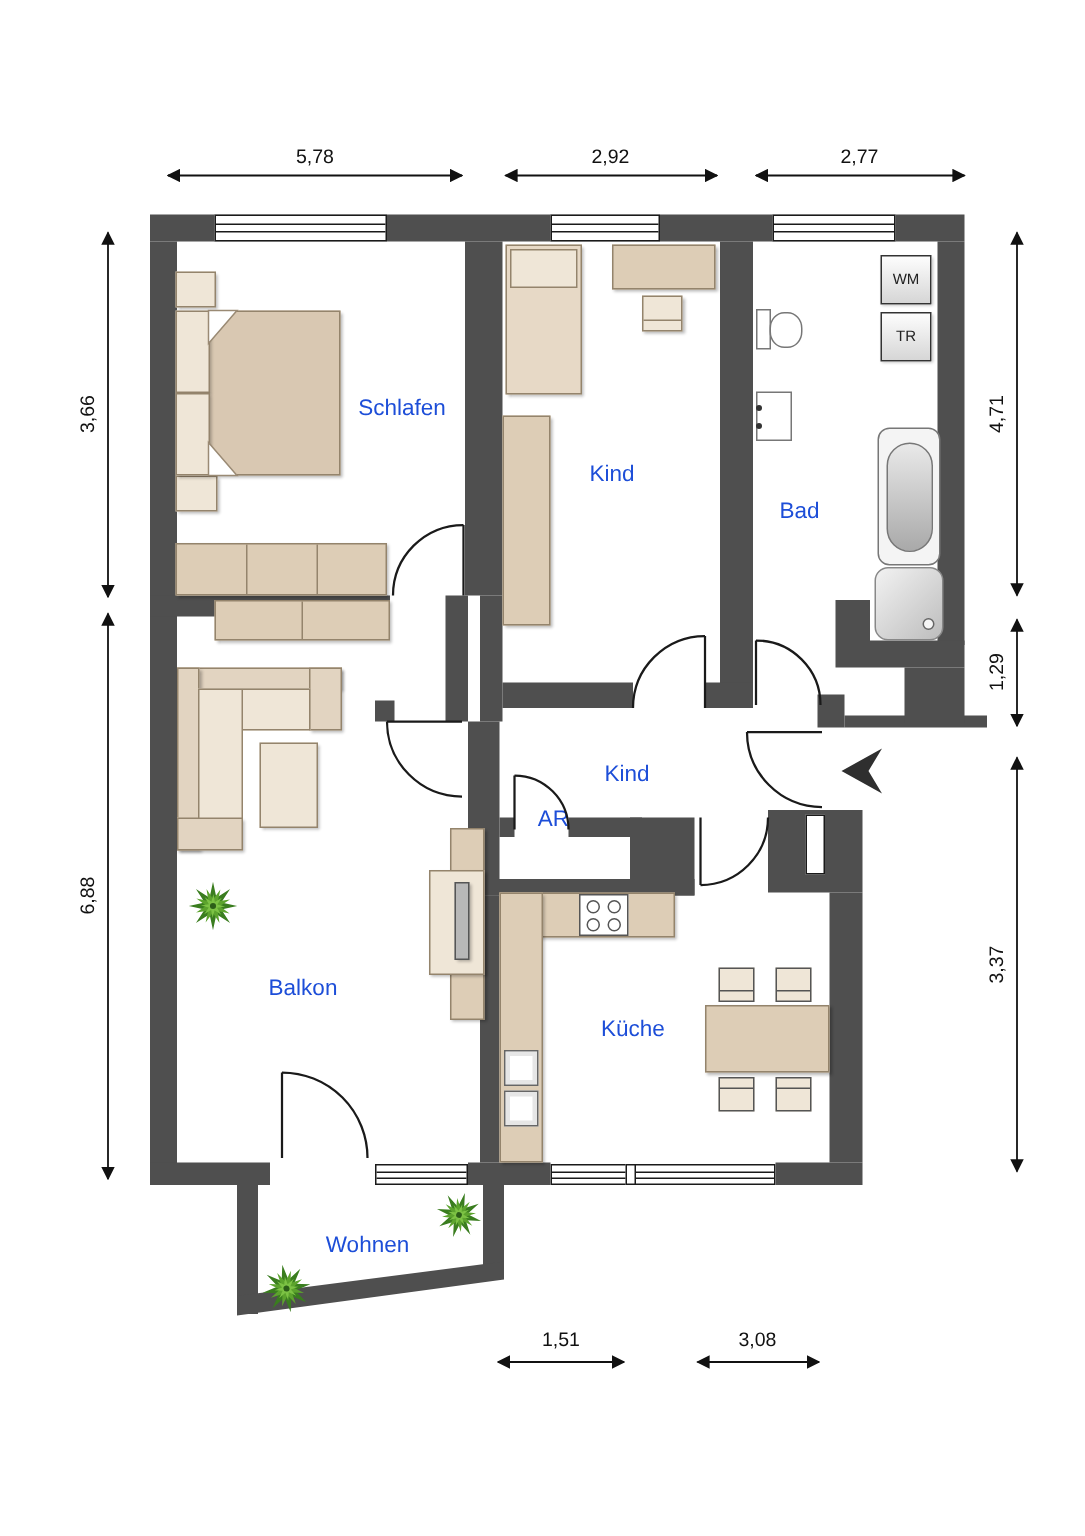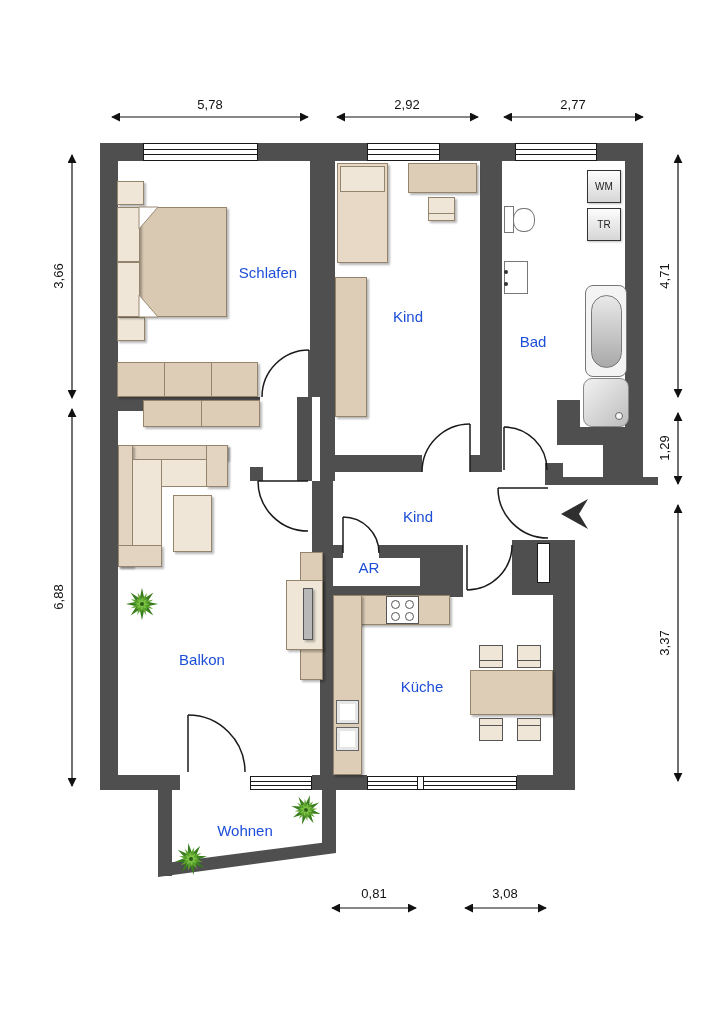--- a/index.html
+++ b/index.html
@@ -132,34 +132,34 @@
   <div class="furn" style="left:470px;top:670px;width:83px;height:45px"></div>
   <div class="chair t" style="left:479px;top:645px;width:24px;height:23px"></div>
   <div class="chair t" style="left:517px;top:645px;width:24px;height:23px"></div>
   <div class="chair b" style="left:479px;top:718px;width:24px;height:23px"></div>
   <div class="chair b" style="left:517px;top:718px;width:24px;height:23px"></div>
 
   <div class="rlabel" style="left:268px;top:272px">Schlafen</div>
   <div class="rlabel" style="left:408px;top:316px">Kind</div>
   <div class="rlabel" style="left:533px;top:341px">Bad</div>
   <div class="rlabel" style="left:418px;top:516px">Kind</div>
-  <div class="rlabel" style="left:369px;top:567px">AR</div>
+  <div class="rlabel" style="left:369px;top:546px">AR</div>
   <div class="rlabel" style="left:202px;top:659px">Balkon</div>
   <div class="rlabel" style="left:422px;top:686px">Küche</div>
   <div class="rlabel" style="left:245px;top:830px">Wohnen</div>
 
   <div class="dlabel" style="left:210px;top:104px">5,78</div>
   <div class="dlabel" style="left:407px;top:104px">2,92</div>
   <div class="dlabel" style="left:573px;top:104px">2,77</div>
   <div class="dlabel v" style="left:58px;top:276px">3,66</div>
   <div class="dlabel v" style="left:58px;top:597px">6,88</div>
   <div class="dlabel v" style="left:664px;top:276px">4,71</div>
   <div class="dlabel v" style="left:664px;top:448px">1,29</div>
   <div class="dlabel v" style="left:664px;top:643px">3,37</div>
-  <div class="dlabel" style="left:374px;top:893px">0,81</div>
+  <div class="dlabel" style="left:374px;top:893px">1,51</div>
   <div class="dlabel" style="left:505px;top:893px">3,08</div>
 
   <svg class="overlay" width="723" height="1024" viewBox="0 0 723 1024">
     <defs>
       <marker id="arr" viewBox="0 0 10 10" refX="9" refY="5" markerWidth="7.5" markerHeight="7.5" orient="auto-start-reverse">
         <path d="M0,0 L10,5 L0,10 z" fill="#111"></path>
       </marker>
       <symbol id="plant" viewBox="-20 -20 40 40">
         <polygon points="19,0 6.5,2.7 13.4,13.4 2.7,6.5 0,19 -2.7,6.5 -13.4,13.4 -6.5,2.7 -19,0 -6.5,-2.7 -13.4,-13.4 -2.7,-6.5 0,-19 2.7,-6.5 13.4,-13.4 6.5,-2.7" fill="var(--plant-dark,#3a7d1f)"></polygon>
         <polygon points="19,0 6.5,2.7 13.4,13.4 2.7,6.5 0,19 -2.7,6.5 -13.4,13.4 -6.5,2.7 -19,0 -6.5,-2.7 -13.4,-13.4 -2.7,-6.5 0,-19 2.7,-6.5 13.4,-13.4 6.5,-2.7" transform="rotate(24) scale(0.75)" fill="var(--plant-mid,#5ca32d)"></polygon>

